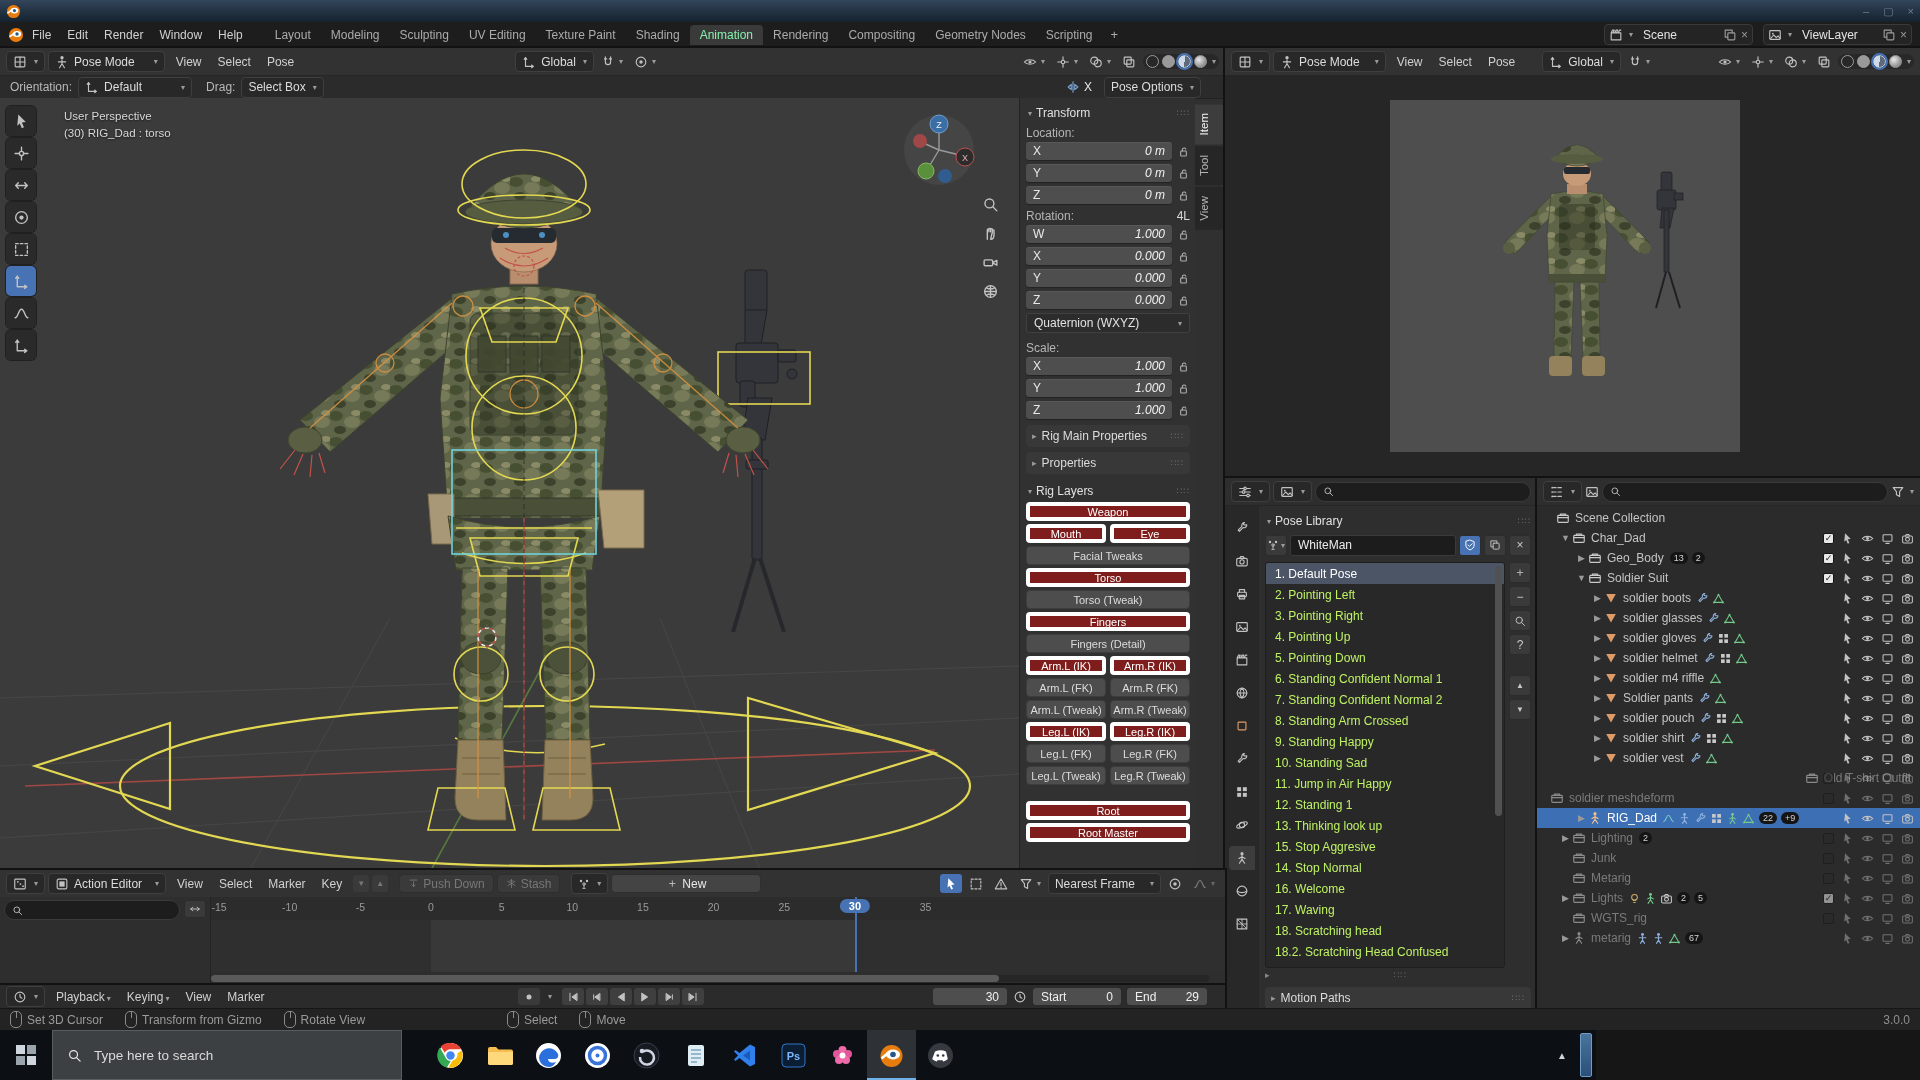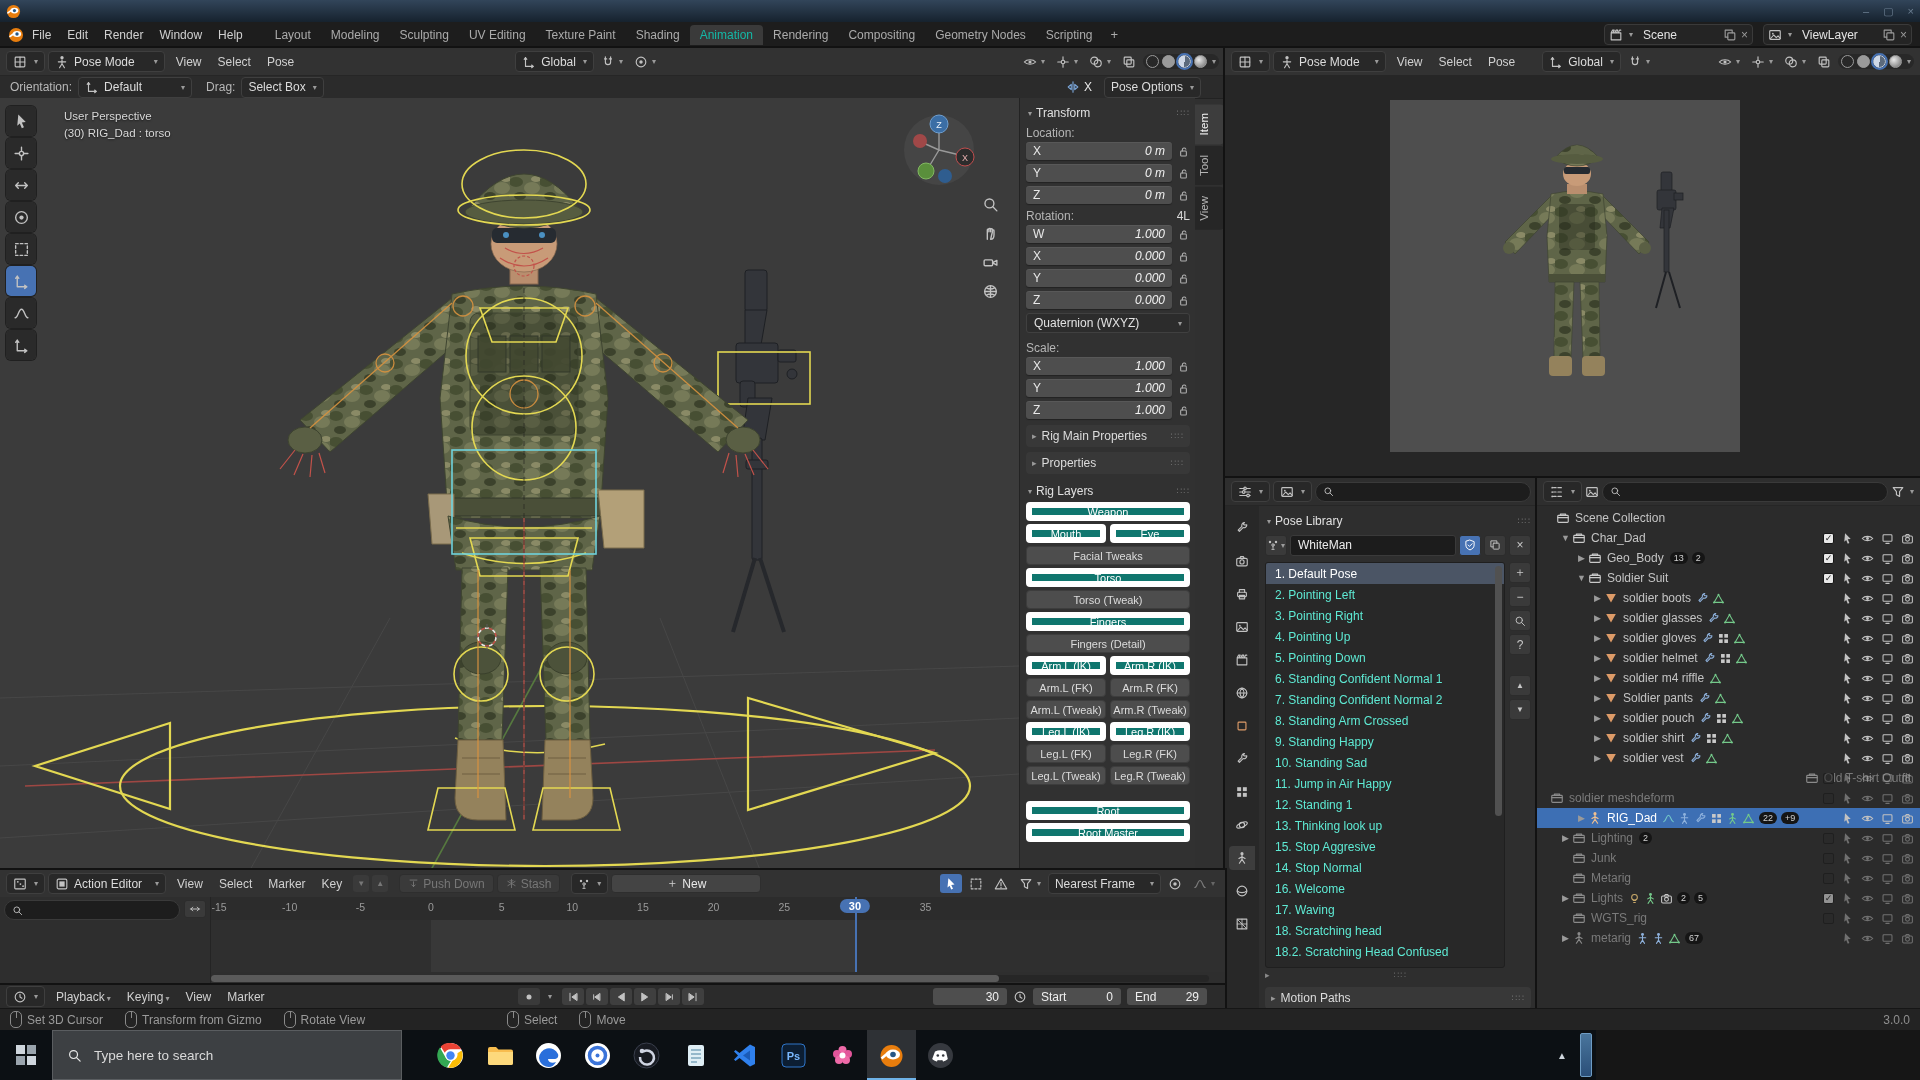--- a/index.html
+++ b/index.html
@@ -12,21 +12,21 @@
   
   #titlebar{position:absolute;left:0;top:0;width:1920px;height:22px;
     background:linear-gradient(#32455a,#16222e);display:flex;align-items:center;padding:0 6px;box-sizing:border-box;}
   #titlebar .title-text{color:#9db0c2;font-size:11.5px;margin-left:40px;white-space:nowrap;overflow:hidden;text-overflow:ellipsis;max-width:1650px;font-weight:bold;}
   #titlebar .winctl{margin-left:auto;display:flex;gap:14px;color:#6c7f92;font-size:11px;}
   
   #topbar{position:absolute;left:0;top:22px;width:1920px;height:26px;background:#1d1d1d;display:flex;align-items:center;padding:0 8px;box-sizing:border-box;border-bottom:1px solid #101010;}
   .menu{padding:2px 8px;border-radius:3px;color:#d0d0d0;}
   .wtabs{display:flex;margin-left:14px;align-items:center;}
   .wtab{padding:3px 10px;color:#ababab;border-radius:4px 4px 0 0;font-size:12px;white-space:nowrap;}
-  .wtab.active{background:#3a3a3a;color:#14b8a6;}
+  .wtab.active{background:#3a3a3a;color:#86efac;}
   .plus-tab{color:#ababab;padding:0 8px;font-size:13px;}
   .idblock{display:flex;align-items:center;background:#242424;border:1px solid #3a3a3a;border-radius:4px;height:19px;padding:0 4px;gap:4px;margin-left:10px;}
   .idblock .name{color:#e3e3e3;padding:0 6px;min-width:70px;}
   .idblock .btn{color:#9a9a9a;}
   
   .editor{position:absolute;background:#303030;outline:2px solid #121212;box-sizing:border-box;}
   .ehdr{height:28px;background:#323232;border-bottom:1px solid #262626;display:flex;align-items:center;gap:3px;padding:0 6px;box-sizing:border-box;}
   .dd{background:#282828;border:1px solid #3f3f3f;border-radius:4px;height:19px;display:flex;align-items:center;gap:5px;padding:0 6px;color:#dcdcdc;white-space:nowrap;}
   .hbtn{height:19px;display:flex;align-items:center;gap:2px;padding:0 4px;border-radius:3px;color:#c2c2c2;}
   .hbtn.on{background:#4772b3;color:#fff;}
@@ -61,41 +61,41 @@
   .frow{display:flex;align-items:center;gap:5px;height:20px;margin-bottom:2px;}
   .fld{flex:1;background:#4e4e4e;border-radius:3px;height:18px;display:flex;align-items:center;padding:0 7px;box-shadow:inset 0 1px 0 rgba(255,255,255,.06),0 1px 1px rgba(0,0,0,.3);}
   .fld .ax{color:#e8e8e8;}
   .fld .val{margin-left:auto;color:#f2f2f2;font-style:italic;}
   .lock{width:13px;height:13px;color:#b0b0b0;}
   .wide-dd{background:#2c2c2c;border:1px solid #404040;border-radius:3px;height:18px;display:flex;align-items:center;padding:0 7px;color:#e2e2e2;margin:3px 0 6px 0;}
   .cpanel{background:#383838;border-radius:4px;height:22px;display:flex;align-items:center;gap:5px;padding:0 6px;margin-top:5px;color:#dcdcdc;}
   .cpanel .grip{margin-left:auto;color:#6e6e6e;font-size:9px;letter-spacing:1px;}
   .rigrow{display:flex;gap:4px;margin-bottom:3px;}
   .rigbtn{flex:1;height:19px;border-radius:4px;display:flex;align-items:center;justify-content:center;font-size:11px;white-space:nowrap;overflow:hidden;}
-  .rigbtn.on{background:#0f766e;color:#fff;border:6px solid #ffffff;box-sizing:border-box;}
+  .rigbtn.on{background:#7f1d1d;color:#fff;border:4px solid #ffffff;box-sizing:border-box;}
   .rigbtn.off{background:#4d4d4d;color:#dcdcdc;border:1px solid #3d3d3d;box-sizing:border-box;}
   
   #view3d2{left:1225px;top:48px;width:695px;height:430px;}
   #canvas2{position:absolute;left:0;top:28px;width:695px;height:402px;background:#262626;overflow:hidden;}
   
   #props{left:1225px;top:478px;width:312px;height:530px;background:#2e2e2e;}
   #props .ehdr{background:#2e2e2e;}
   .search{flex:1;background:#1d1d1d;border:1px solid #3a3a3a;border-radius:10px;height:18px;display:flex;align-items:center;gap:5px;padding:0 7px;color:#9a9a9a;}
   #props-body{position:absolute;left:0;top:28px;right:0;bottom:0;display:flex;}
   #ptabs{width:34px;background:#282828;display:flex;flex-direction:column;align-items:center;padding-top:10px;gap:9px;}
   .ptab{width:26px;height:24px;border-radius:4px 0 0 4px;display:flex;align-items:center;justify-content:center;color:#b0b0b0;}
   .ptab.active{background:#3d3d3d;color:#8fd48f;}
   #pcontent{flex:1;position:relative;padding:4px 6px;box-sizing:border-box;}
   #poselib-block{display:flex;align-items:center;gap:3px;height:22px;margin:2px 0 6px 0;}
   .namefield{flex:1;background:#1c1c1c;border:1px solid #3a3a3a;border-radius:3px;height:19px;display:flex;align-items:center;padding:0 7px;color:#ececec;}
   .sqbtn{width:22px;height:21px;border-radius:3px;background:#3a3a3a;border:1px solid #2c2c2c;display:flex;align-items:center;justify-content:center;color:#c8c8c8;box-sizing:border-box;}
   .sqbtn.blue{background:#4772b3;color:#fff;}
   #poselist-wrap{display:flex;gap:4px;}
   #poselist{flex:1;background:#282828;border:1px solid #1f1f1f;border-radius:3px;height:404px;overflow:hidden;position:relative;}
-  .pose-row{height:21px;display:flex;align-items:center;padding:0 9px;color:#5eead4;font-size:12px;white-space:nowrap;}
+  .pose-row{height:21px;display:flex;align-items:center;padding:0 9px;color:#bef264;font-size:12px;white-space:nowrap;}
   .pose-row.sel{background:#4b5565;color:#fff;}
   #poselist .vscroll{position:absolute;right:2px;top:3px;width:7px;height:250px;background:#515151;border-radius:4px;}
   #pose-sidebtns{display:flex;flex-direction:column;gap:3px;}
   #pose-sidebtns .gap{height:14px;}
   .listfoot{display:flex;align-items:center;height:14px;color:#8a8a8a;}
   .listfoot .grip{margin:0 auto;color:#666;font-size:9px;letter-spacing:1px;}
   
   #outliner{left:1537px;top:478px;width:383px;height:530px;background:#2b2b2b;}
   #outliner .ehdr{background:#2e2e2e;}
   #otree{position:absolute;top:28px;left:0;right:0;bottom:0;overflow:hidden;padding-top:2px;}

